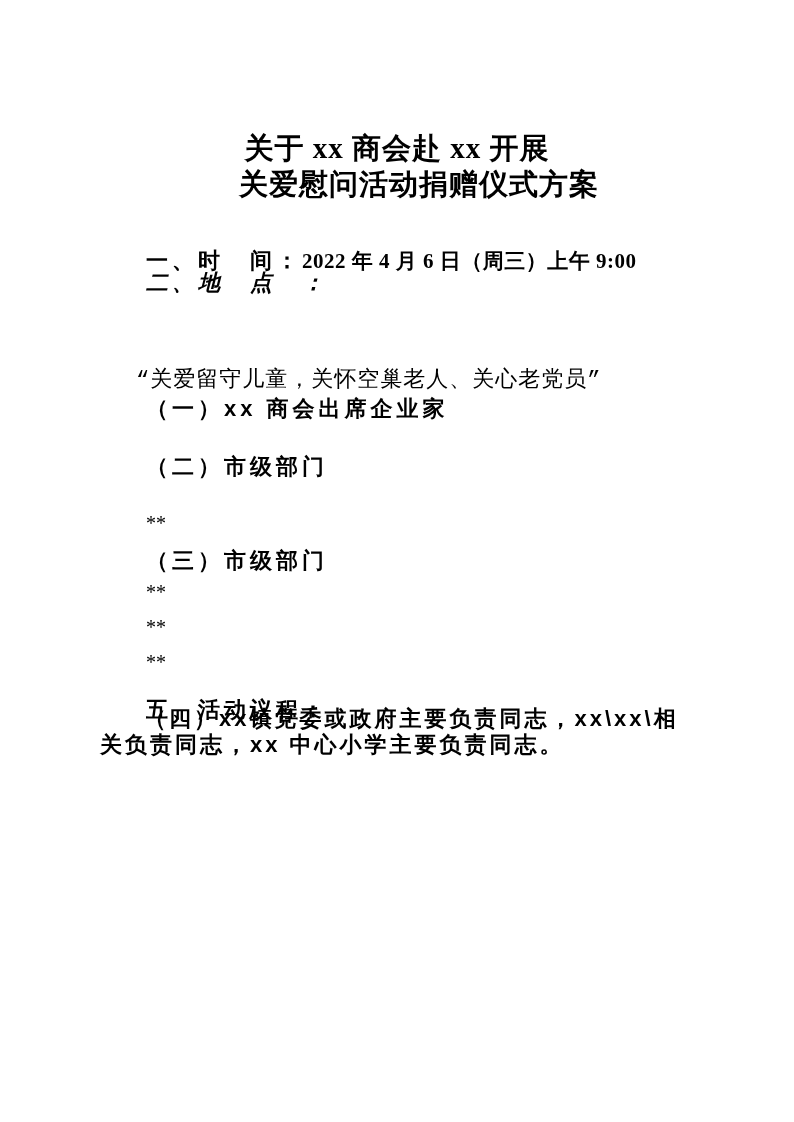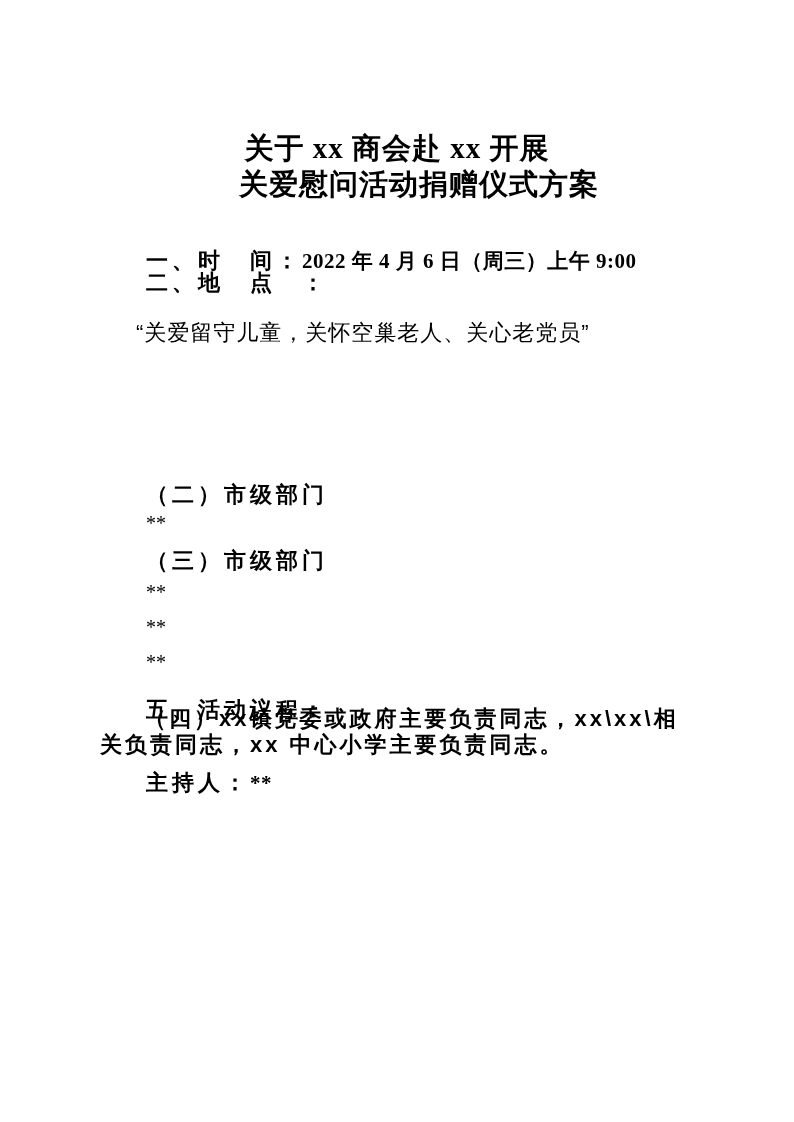--- a/index.html
+++ b/index.html
@@ -44,50 +44,51 @@
     letter-spacing: 4px;
   }
   .serif {
     font-family: "Liberation Serif", "DejaVu Serif", serif;
     font-weight: bold;
     font-size: 21px;
     letter-spacing: 0.5px;
   }
   .ind { padding-left: 46px; }
   .quote-line {
-    font-family: Liberation Sans, sans-serif;
+    font-family: Liberation Mono, monospace;
     font-size: 22px;
     letter-spacing: 1px;
     padding-left: 36px;
+    margin-top: 48px;
   }
   .star-line {
     font-family: "Liberation Serif", "DejaVu Serif", serif;
     font-size: 20px;
     padding-left: 46px;
   }
   .para {
     position: absolute;
     left: 100px;
     right: 108px;
     font-family: "Liberation Sans", "DejaVu Sans", sans-serif;
     font-weight: bold;
     font-size: 22px;
     letter-spacing: 3px;
     line-height: 26px;
     text-indent: 44px;
     white-space: normal;
   }
   
   .row-time   { top: 248px; }
-  .row-place  { top: 270px; }
+  .row-place  { top: 270px; font-style: italic; }
   .row-theme  { top: 292px; }
   .row-quote  { top: 320px; }
   .row-four   { top: 358px; }
   .row-g1     { top: 396px; }
-  .row-g2     { top: 482px; }
+  .row-g2     { top: 454px; }
   .row-star1  { top: 510px; }
   .row-g3     { top: 548px; }
   .row-star2  { top: 579px; }
   .row-star3  { top: 614px; }
   .row-star4  { top: 649px; }
   .row-g4     { top: 674px; margin-top: 32px; }
   .row-five   { top: 697px; }
   .row-host   { top: 770px; }
 </style>
 </head>
@@ -99,30 +100,30 @@
   <div class="title-line t2">关爱慰问活动捐赠仪式方案</div>
 
   <div class="line ind row-time"><span class="heading">一、时　间：</span><span class="serif">2022 年 4 月 6 日（周三）上午 9:00</span></div>
 
   <div class="line ind row-place"><span class="heading">二、地　点　：</span></div>
 
 
   <div class="line quote-line row-quote">“关爱留守儿童，关怀空巢老人、关心老党员”</div>
 
 
+  <div class="line ind row-g1"><span class="heading">（一）xx 商会出席企业家</span></div>
 
   <div class="line ind row-g2"><span class="heading">（二）市级部门</span></div>
 
   <div class="line star-line row-star1">**</div>
 
   <div class="line ind row-g3"><span class="heading">（三）市级部门</span></div>
 
   <div class="line star-line row-star2">**</div>
   <div class="line star-line row-star3">**</div>
   <div class="line star-line row-star4">**</div>
 
   <div class="para row-g4">（四）xx镇党委或政府主要负责同志，xx\xx\相关负责同志，xx 中心小学主要负责同志。</div>
 
   <div class="line ind row-five"><span class="heading">五、活动议程：</span></div>
 
-  <div class="line ind row-host"><span class="heading">主持人：</span><span class="serif">**</span></div>
 
 </div>
 
 </body></html>

